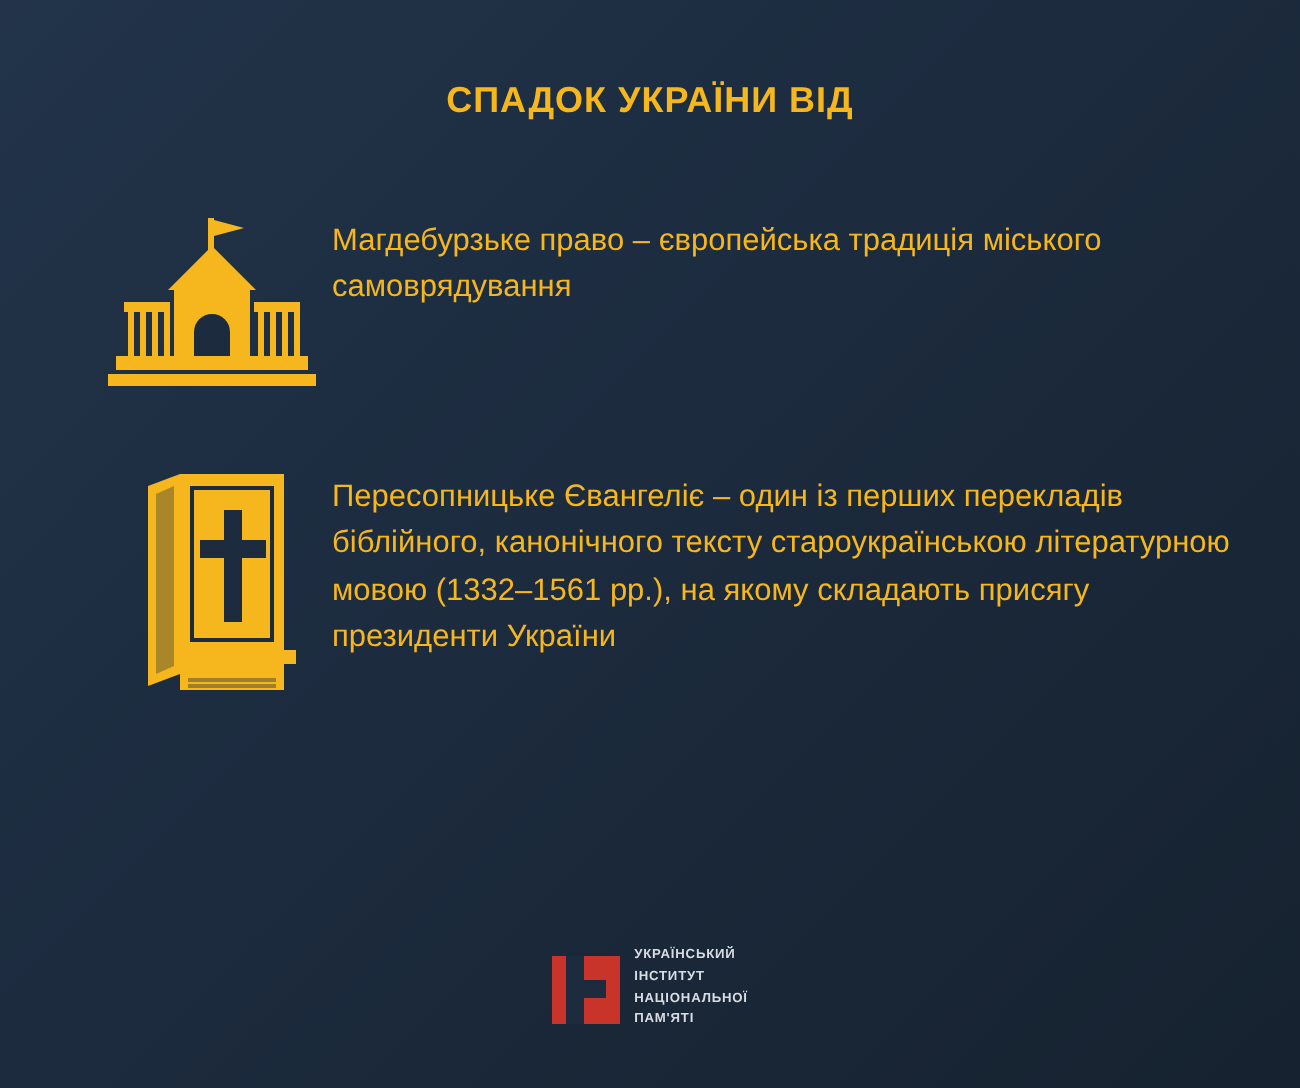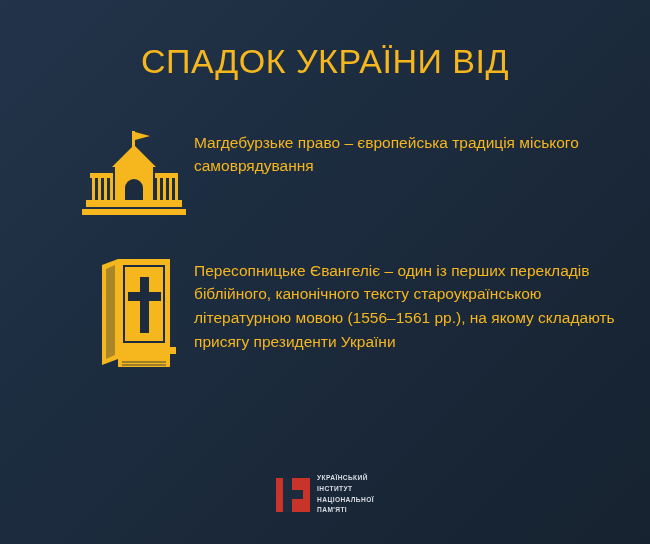--- a/index.html
+++ b/index.html
@@ -17,34 +17,33 @@
     position: relative;
     width: 650px;
     height: 544px;
     background: linear-gradient(135deg, #22344a 0%, #1c2b3e 45%, #16222f 100%);
     box-sizing: border-box;
   }
   .title {
     padding-top: 38px;
     text-align: center;
     color: #f5b71d;
-    font-weight: normal;
-    font-size: 34px;
+    font-weight: bold;
+    font-size: 18px;
     letter-spacing: 0.5px;
     line-height: 1.38;
     text-transform: uppercase;
   }
   .title .line {
     display: block;
     white-space: nowrap;
   }
   .items {
     margin-top: 42px;
     padding: 0 28px 0 46px;
-    margin-left: 28px;
   }
   .item {
     display: flex;
     align-items: flex-start;
     margin-bottom: 34px;
   }
   .item-icon {
     width: 120px;
     flex: 0 0 120px;
     display: flex;
@@ -174,21 +173,21 @@
             <rect x="40" y="33" width="33" height="9" fill="#1c2b3e"></rect>
 
             <rect x="30" y="100" width="52" height="8" fill="#f5b71d"></rect>
             <rect x="34" y="102" width="44" height="2" fill="#1c2b3e" opacity="0.4"></rect>
             <rect x="34" y="105" width="44" height="2" fill="#1c2b3e" opacity="0.4"></rect>
 
             <rect x="76" y="88" width="12" height="7" fill="#f5b71d"></rect>
           </g>
         </svg>
       </div>
-      <div class="item-text">Пересопницьке Євангеліє – один із перших перекладів біблійного, канонічного тексту староукраїнською літературною мовою (1556–1561 рр.), на якому складають присягу президенти України</div>
+      <div class="item-text">Пересопницьке Євангеліє – один із перших перекладів біблійного, канонічного тексту староукраїнською літературною мовою (1332–1561 рр.), на якому складають присягу президенти України</div>
     </div>
 
   </div>
 
   <div class="logo-wrap">
     <div class="logo">
       <div class="logo-mark"></div>
       <div class="logo-text">
         <span>УКРАЇНСЬКИЙ</span>
         <span>ІНСТИТУТ</span>

